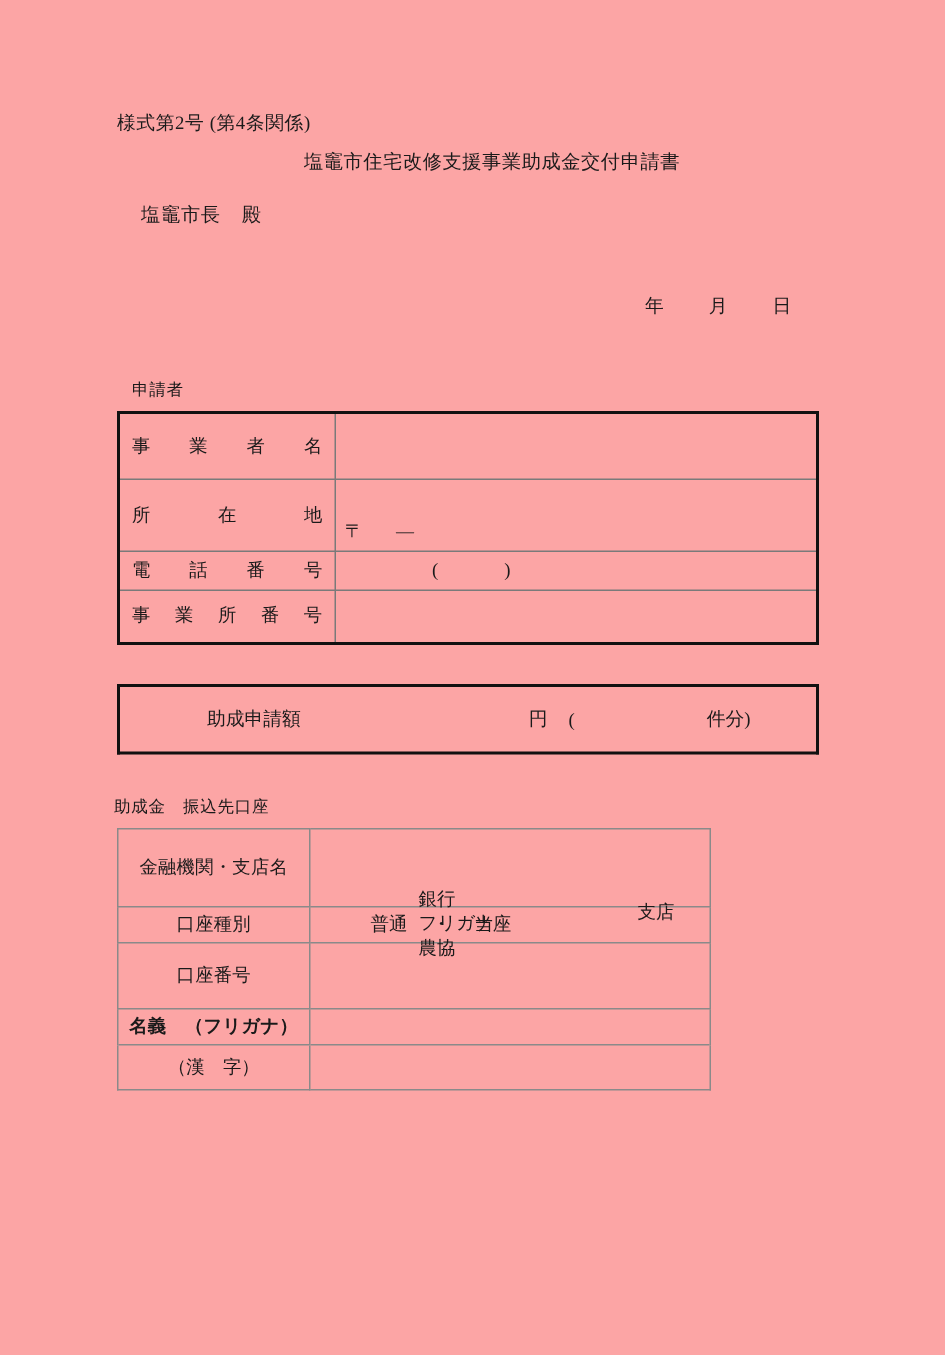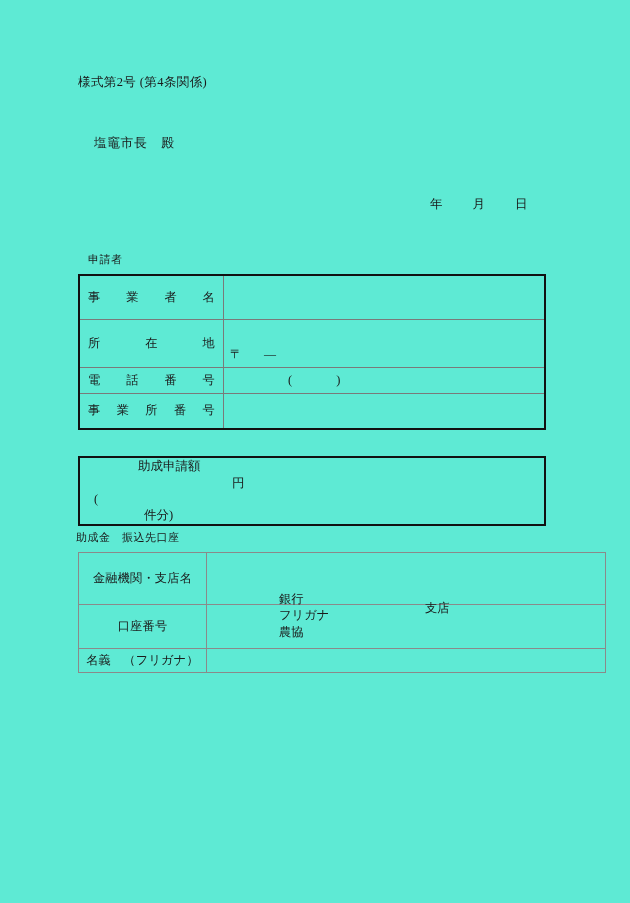--- a/index.html
+++ b/index.html
@@ -14,21 +14,21 @@
     position: relative;
     font-family: "Liberation Serif", "DejaVu Serif", serif;
     color: #1a1a1a;
     -webkit-font-smoothing: antialiased;
   }
   .page {
     position: absolute;
     inset: 0;
     width: 630px;
     height: 903px;
-    background: #5eead4;
+    background: #fca5a5;
     overflow: hidden;
   }
 
   
   .form-no {
     position: absolute;
     left: 78px;
     top: 74px;
     font-size: 12.5px;
     letter-spacing: 0.4px;
@@ -170,51 +170,50 @@
     left: 78px;
     top: 456px;
     width: 468px;
   }
   #amount-table td {
     border: none;
     height: 43px;
   }
   .amount-row {
     display: flex;
-    align-items: flex-start;
+    align-items: flex-end;
     width: 100%;
     font-size: 12.5px;
     white-space: nowrap;
-    flex-direction: column;
   }
   .amount-row .a-label { margin-left: 58px; }
   .amount-row .a-yen   { margin-left: 152px; }
   .amount-row .a-open  { margin-left: 14px; }
-  .amount-row .a-ken   { margin-left: 64px; }
+  .amount-row .a-ken   { margin-left: 88px; }
 
   
   #bank-table {
     left: 78px;
     top: 552px;
-    width: 528px;
+    width: 396px;
     border: 1px solid #8a8a8a;
   }
   #bank-table td {
     border: 1px solid #8a8a8a;
   }
   #bank-table td.lbl {
     width: 127px;
     text-align: center;
     font-size: 12.2px;
     letter-spacing: 0.2px;
   }
   .r-fin   { height: 52px; }
   .r-type  { height: 24px; }
   .r-accno { height: 44px; padding-left: 35px; }
-  .r-kana  { height: 24px; }
+  .r-kana  { height: 24px; font-weight: bold; }
   .r-kanji { height: 30px; }
 
   .fin-cell {
     position: relative;
     height: 100%;
     font-size: 12.3px;
     line-height: 1.38;
   }
   .fin-cell .stack {
     position: absolute;
@@ -261,20 +260,21 @@
     padding-left: 34px;
   }
 </style>
 </head>
 <body>
 
 <div class="page">
 
   <div class="form-no">様式第2号 (第4条関係)</div>
 
+  <div class="doc-title">塩竈市住宅改修支援事業助成金交付申請書</div>
 
   <div class="addressee">
     <span>塩竈市長</span><span class="hon">殿</span>
   </div>
 
   <div class="date-line">
     <span class="y">年</span><span class="m">月</span><span class="d">日</span>
   </div>
 
 
@@ -377,34 +377,46 @@
         <div class="fin-cell">
           <div class="stack">
             <div>銀行</div>
             <div>フリガナ</div>
             <div>農協</div>
           </div>
           <div class="branch">支店</div>
         </div>
       </td>
     </tr>
+    <tr class="r-type">
+      <td class="lbl">口座種別</td>
+      <td>
+        <div class="type-cell">
+          <span>普通</span><span class="sep">・</span><span>当座</span>
+        </div>
+      </td>
+    </tr>
     <tr class="r-accno">
       <td class="lbl">口座番号</td>
       <td>
         <div class="accno-cell" id="accno-cells">
               <div class="seg"></div>
               <div class="seg"></div>
               <div class="seg"></div>
               <div class="seg"></div>
               <div class="seg"></div>
               <div class="seg"></div>
               <div class="seg"></div>
             </div>
       </td>
     </tr>
     <tr class="r-kana">
       <td class="kana-lbl">名義　（フリガナ）</td>
       <td></td>
     </tr>
+    <tr class="r-kanji">
+      <td class="kanji-lbl">（漢　字）</td>
+      <td></td>
+    </tr>
   </tbody>
     </table>
 
 </div>
 
 </body></html>

